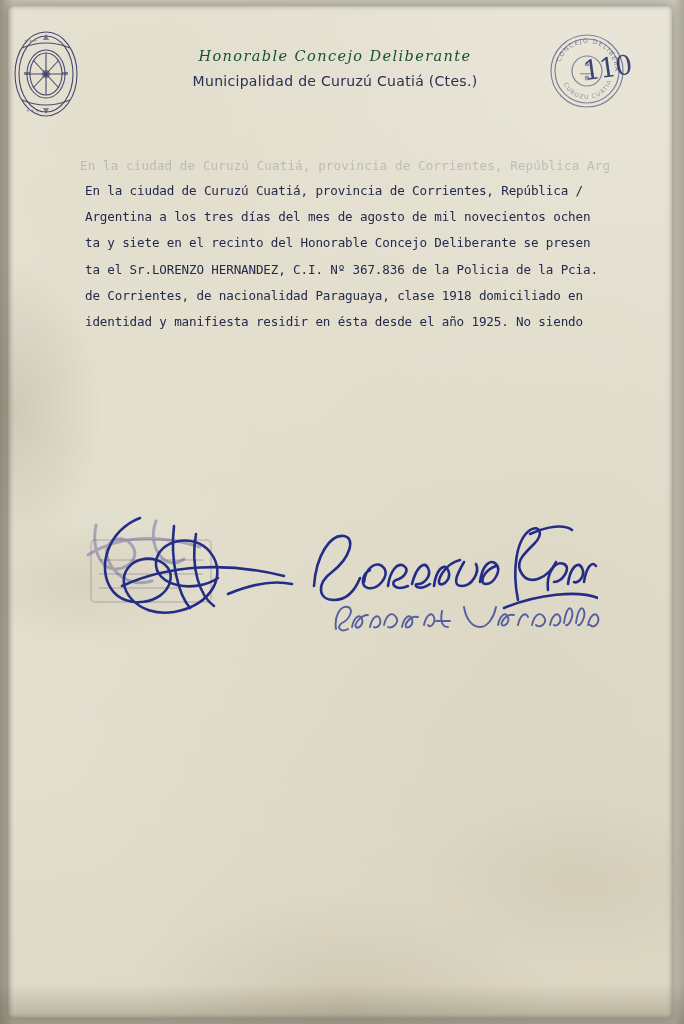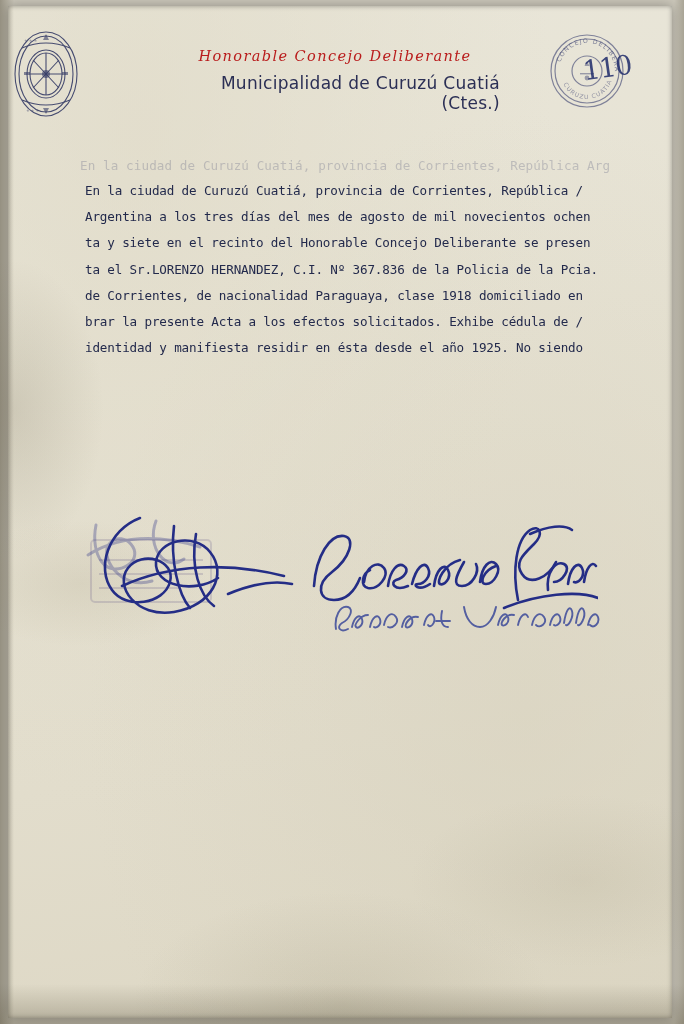--- a/index.html
+++ b/index.html
@@ -79,29 +79,28 @@
     top: 48px;
     width: 330px;
     text-align: center;
     color: #2a2f55;
   }
   .hdr-line1 {
     font-family: "DejaVu Serif", serif;
     font-style: italic;
     font-size: 14.5px;
     letter-spacing: 1.4px;
-    color: #b91c1c;
+    color: #14532d;
   }
   .hdr-line2 {
     margin-top: 9px;
     font-family: "DejaVu Sans", sans-serif;
-    font-size: 17px;
+    font-size: 14px;
     letter-spacing: 0.3px;
     color: #2b2f55;
-    text-align: right;
   }
 
   
   .round-stamp {
     position: absolute;
     right: 58px;
     top: 32px;
     width: 78px;
     height: 78px;
   }
@@ -254,21 +253,20 @@
   <div class="folio-number">110</div>
 
   <div class="ghost-line">En la ciudad de Curuzú Cuatiá, provincia de Corrientes, República Arg</div>
 
   <div class="body-text">
     <span class="ln">En la ciudad de Curuzú Cuatiá, provincia de Corrientes, República /</span>
     <span class="ln">Argentina a los tres días del mes de agosto de mil novecientos ochen</span>
     <span class="ln">ta y siete en el recinto del Honorable Concejo Deliberante se presen</span>
     <span class="ln">ta el Sr.LORENZO HERNANDEZ, C.I. Nº 367.836 de la Policia de la Pcia.</span>
     <span class="ln">de Corrientes, de nacionalidad Paraguaya, clase 1918 domiciliado en</span>
-    <span class="ln">brar la presente Acta a los efectos solicitados. Exhibe cédula de /</span>
     <span class="ln">identidad y manifiesta residir en ésta desde el año 1925. No siendo</span>
   </div>
 
   <div class="sig-layer">
 
     <div class="stamp-ghost">
       <svg width="135" height="110" viewBox="0 0 135 110">
         <g fill="none" stroke="#5b4d84" stroke-width="2" opacity="0.7">
           <rect x="6" y="20" width="120" height="62" rx="4"></rect>
           <path d="M14 40 h104 M14 54 h104 M14 68 h80"></path>

